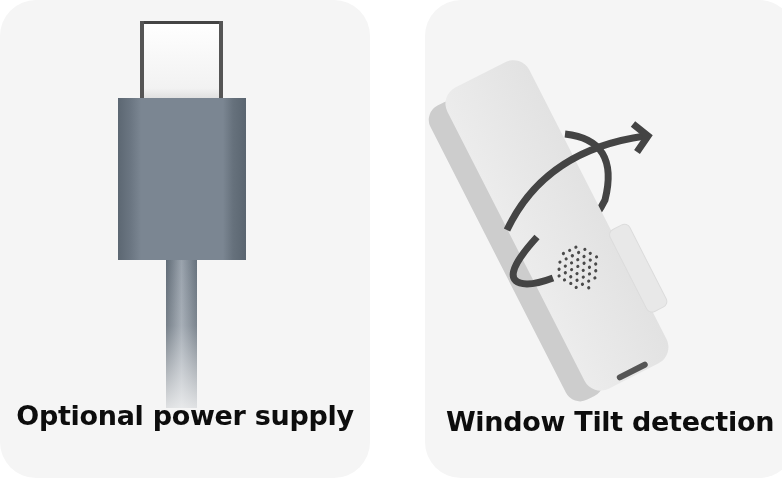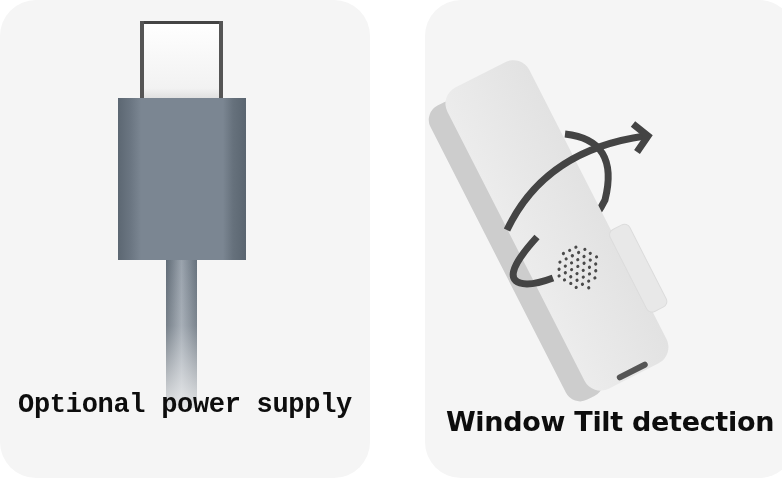--- a/index.html
+++ b/index.html
@@ -6,21 +6,21 @@
     body { width: 782px; height: 478px; position: relative; overflow: hidden;
            font-family: "DejaVu Sans", "Liberation Sans", sans-serif; }
     .card { position: absolute; top: 0; height: 478px; background: #f5f5f5;
             border-radius: 36px; overflow: hidden; }
     .card-left { left: 0; width: 370px; }
     .card-right { left: 425px; width: 370px; }
     .illus { position: absolute; left: 0; top: 0; width: 370px; height: 478px; }
     .caption { position: absolute; left: 0; width: 370px; text-align: center;
                color: #0d0d0d; font-weight: bold; font-size: 27px; letter-spacing: -0.3px;
                line-height: 34px; }
-    .caption-left { top: 388px; font-family: Liberation Mono, monospace; }
+    .caption-left { top: 399px; }
     .caption-right { top: 405px; }
     .caption span { display: block; }
   </style>
 </head>
 <body>
 
 <div class="card card-left">
   <svg class="illus" viewBox="0 0 370 478">
     <defs>
       <linearGradient id="housingGrad" x1="0" y1="0" x2="1" y2="0">

